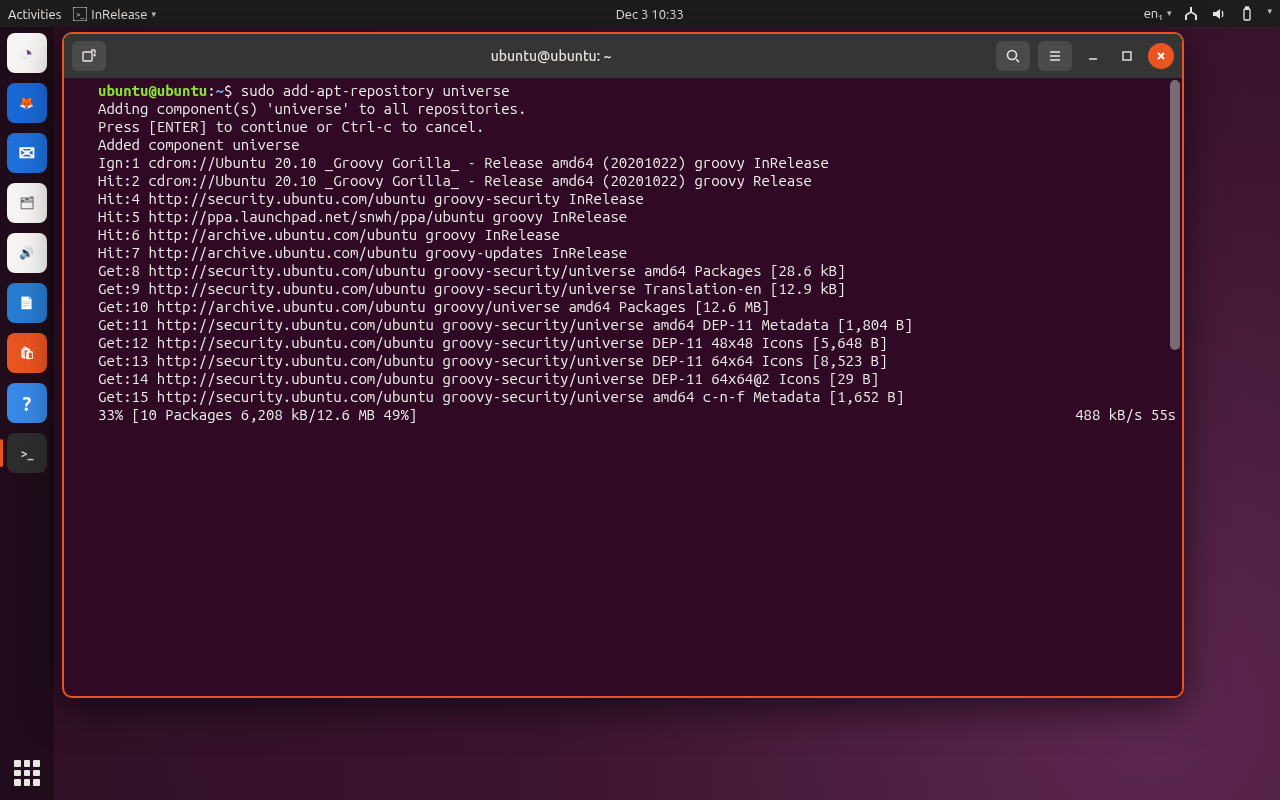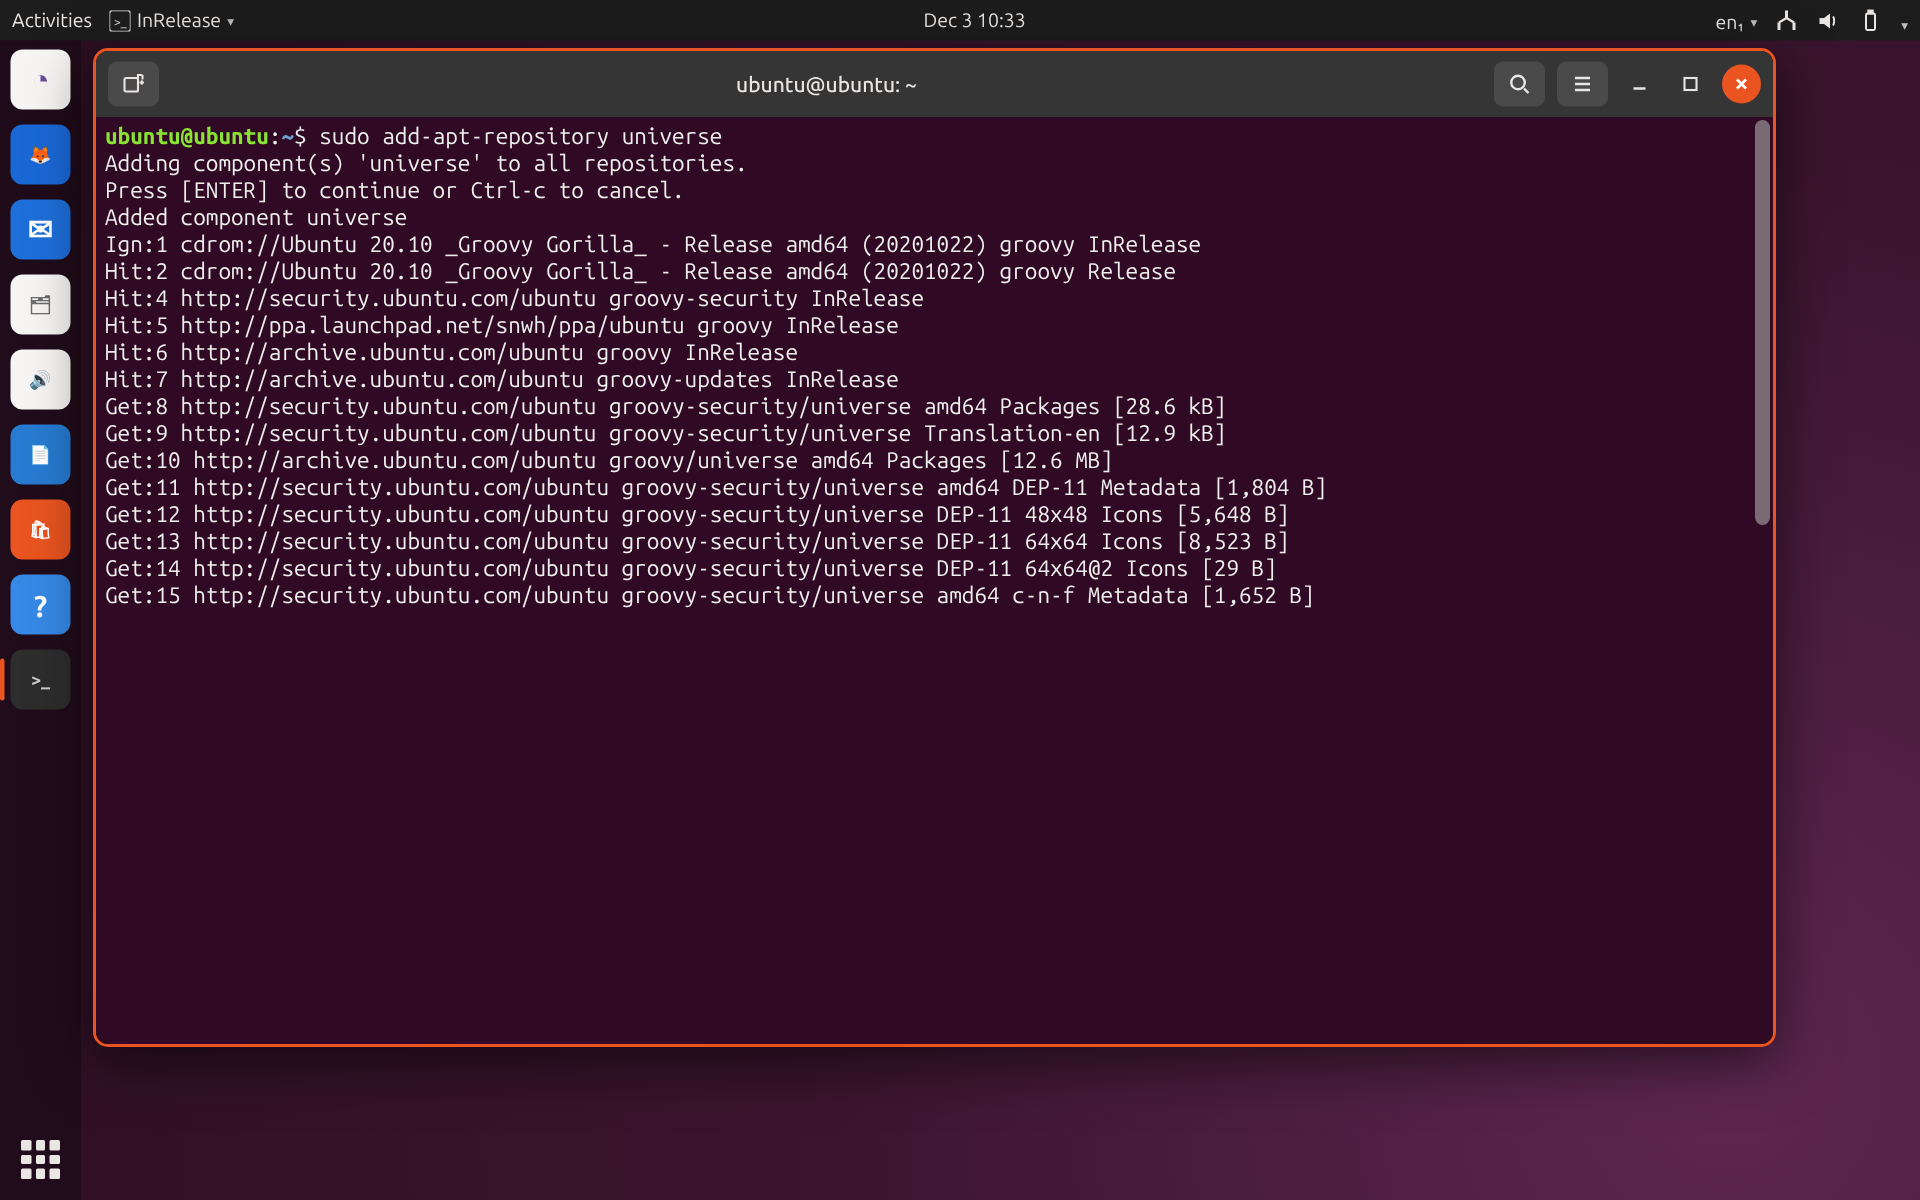--- a/index.html
+++ b/index.html
@@ -10,21 +10,21 @@
     position: relative;
   }
 
   
   .topbar {
     position: absolute; top:0; left:0; right:0; height:27px;
     background: #1d1d1d; color:#e9e5e3;
     display:flex; align-items:center; justify-content:space-between;
     font-size:13px; padding:0 8px;
   }
-  .topbar .left, .topbar .right, .topbar .center { display:flex; align-items:flex-end; gap:12px; }
+  .topbar .left, .topbar .right, .topbar .center { display:flex; align-items:flex-start; gap:12px; }
   .topbar .item { display:flex; align-items:center; gap:4px; cursor:pointer; }
   .tri { font-size:9px; opacity:.8; }
 
   
   .dock {
     position:absolute; top:27px; left:0; width:54px; bottom:0;
     background: rgba(20,10,18,0.55);
     display:flex; flex-direction:column; align-items:center;
     padding-top:6px; gap:10px;
   }
@@ -69,21 +69,21 @@
   .winbtn {
     width:26px; height:26px; border-radius:50%;
     display:flex; align-items:center; justify-content:center; cursor:pointer;
     font-size:12px; color:#e9e5e3;
   }
   .winbtn.close { background:#e95420; color:#fff; }
 
   .term {
     flex:1; background:#300a24; font-family:"Ubuntu Mono","DejaVu Sans Mono",monospace;
     font-size:15px; line-height:18px; color:#eeeeec; padding:4px 6px;
-    white-space:pre; position:relative; overflow:hidden;
+    white-space:pre; position:relative; overflow:hidden;margin-left:28px;
   }
   .term .scrollbar {
     position:absolute; right:2px; top:2px; width:10px; height:270px;
     background:#7a6a74; border-radius:5px;
   }
   .prompt-user { color:#8ae234; font-weight:bold; }
   .prompt-path { color:#729fcf; font-weight:bold; }
   .status-line { display:flex; justify-content:space-between; }
 
   svg { display:block; }
@@ -250,14 +250,14 @@
 Hit:6 http://archive.ubuntu.com/ubuntu groovy InRelease
 Hit:7 http://archive.ubuntu.com/ubuntu groovy-updates InRelease
 Get:8 http://security.ubuntu.com/ubuntu groovy-security/universe amd64 Packages [28.6 kB]
 Get:9 http://security.ubuntu.com/ubuntu groovy-security/universe Translation-en [12.9 kB]
 Get:10 http://archive.ubuntu.com/ubuntu groovy/universe amd64 Packages [12.6 MB]
 Get:11 http://security.ubuntu.com/ubuntu groovy-security/universe amd64 DEP-11 Metadata [1,804 B]
 Get:12 http://security.ubuntu.com/ubuntu groovy-security/universe DEP-11 48x48 Icons [5,648 B]
 Get:13 http://security.ubuntu.com/ubuntu groovy-security/universe DEP-11 64x64 Icons [8,523 B]
 Get:14 http://security.ubuntu.com/ubuntu groovy-security/universe DEP-11 64x64@2 Icons [29 B]
 Get:15 http://security.ubuntu.com/ubuntu groovy-security/universe amd64 c-n-f Metadata [1,652 B]
-</div><div class="scrollbar"></div></div>
+</div><div class="status-line"><span>33% [10 Packages 6,208 kB/12.6 MB 49%]</span><span>488 kB/s 55s</span></div><div class="scrollbar"></div></div>
 </div>
 
 </body></html>

